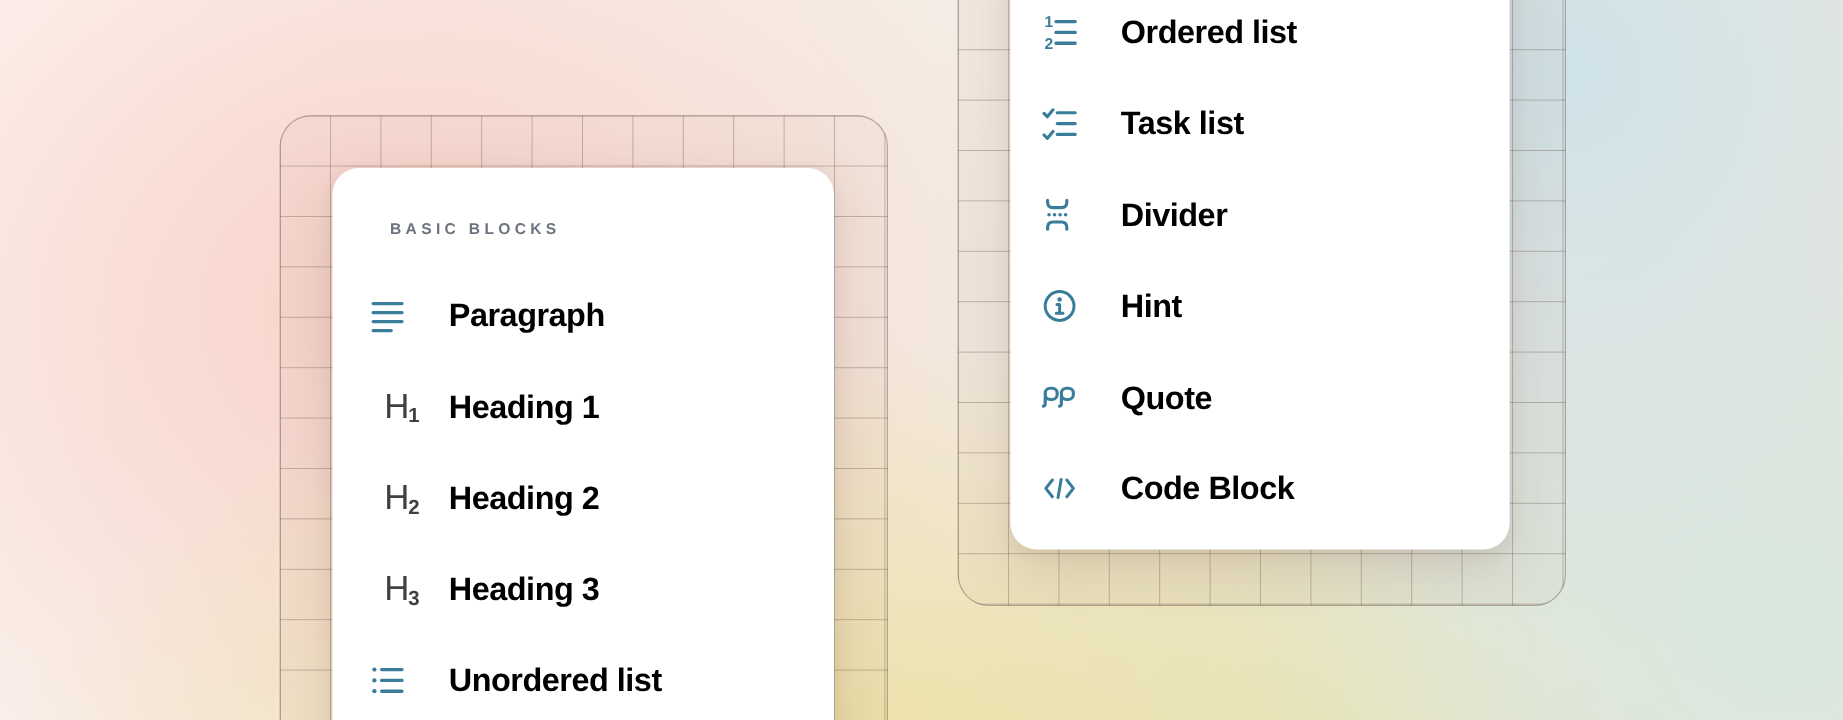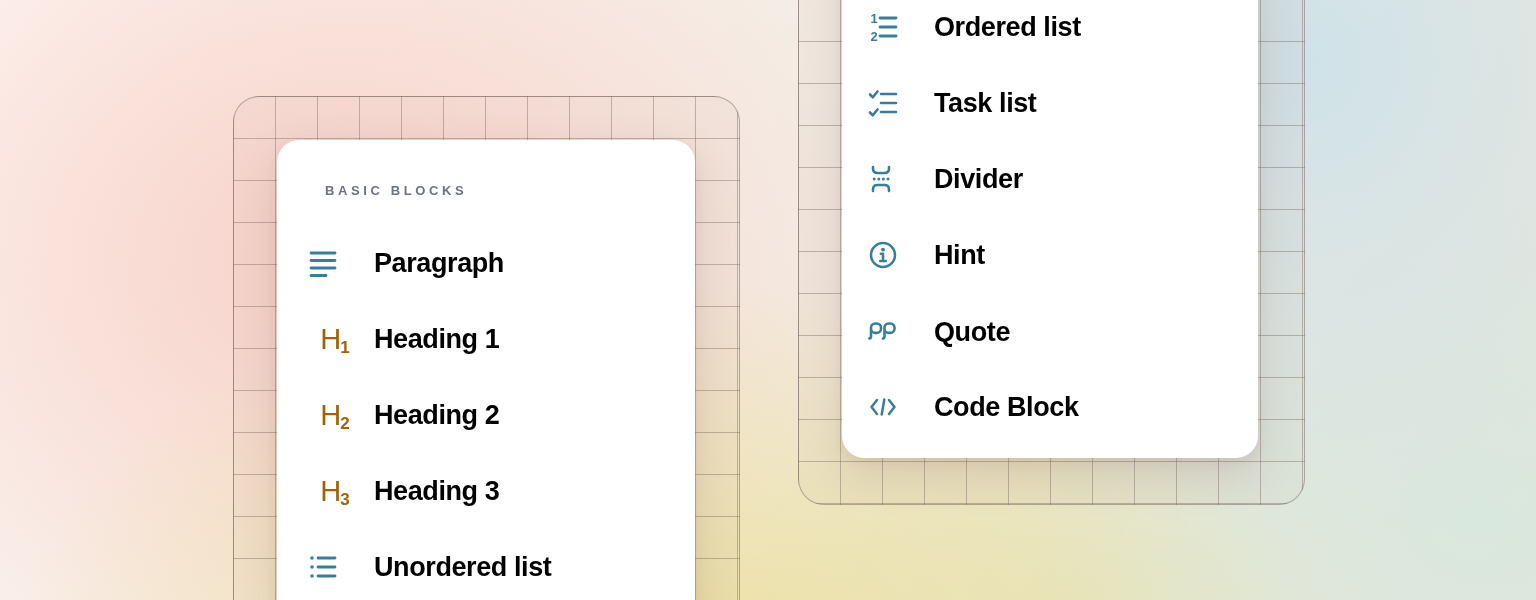--- a/index.html
+++ b/index.html
@@ -54,21 +54,21 @@
   .card-right .menu-row{left:26px;}
   .icon-box{
     width:30px;height:30px;display:flex;align-items:center;justify-content:center;
     flex:0 0 30px;
   }
   .row-label{
     margin-left:36px;font-size:27px;font-weight:600;letter-spacing:-0.4px;
     color:#000000;line-height:1;white-space:nowrap;
   }
   .hspan{
-    font-size:29px;line-height:1;color:#a16207;font-weight:400;letter-spacing:-1px;margin-left:24px;
+    font-size:29px;line-height:1;color:#404040;font-weight:400;letter-spacing:-1px;margin-left:24px;
   }
   .hspan sub{
     font-size:17px;font-weight:700;line-height:0;vertical-align:-4px;letter-spacing:0;
   }
 </style>
 </head>
 <body>
 
 <div class="stage">
 

